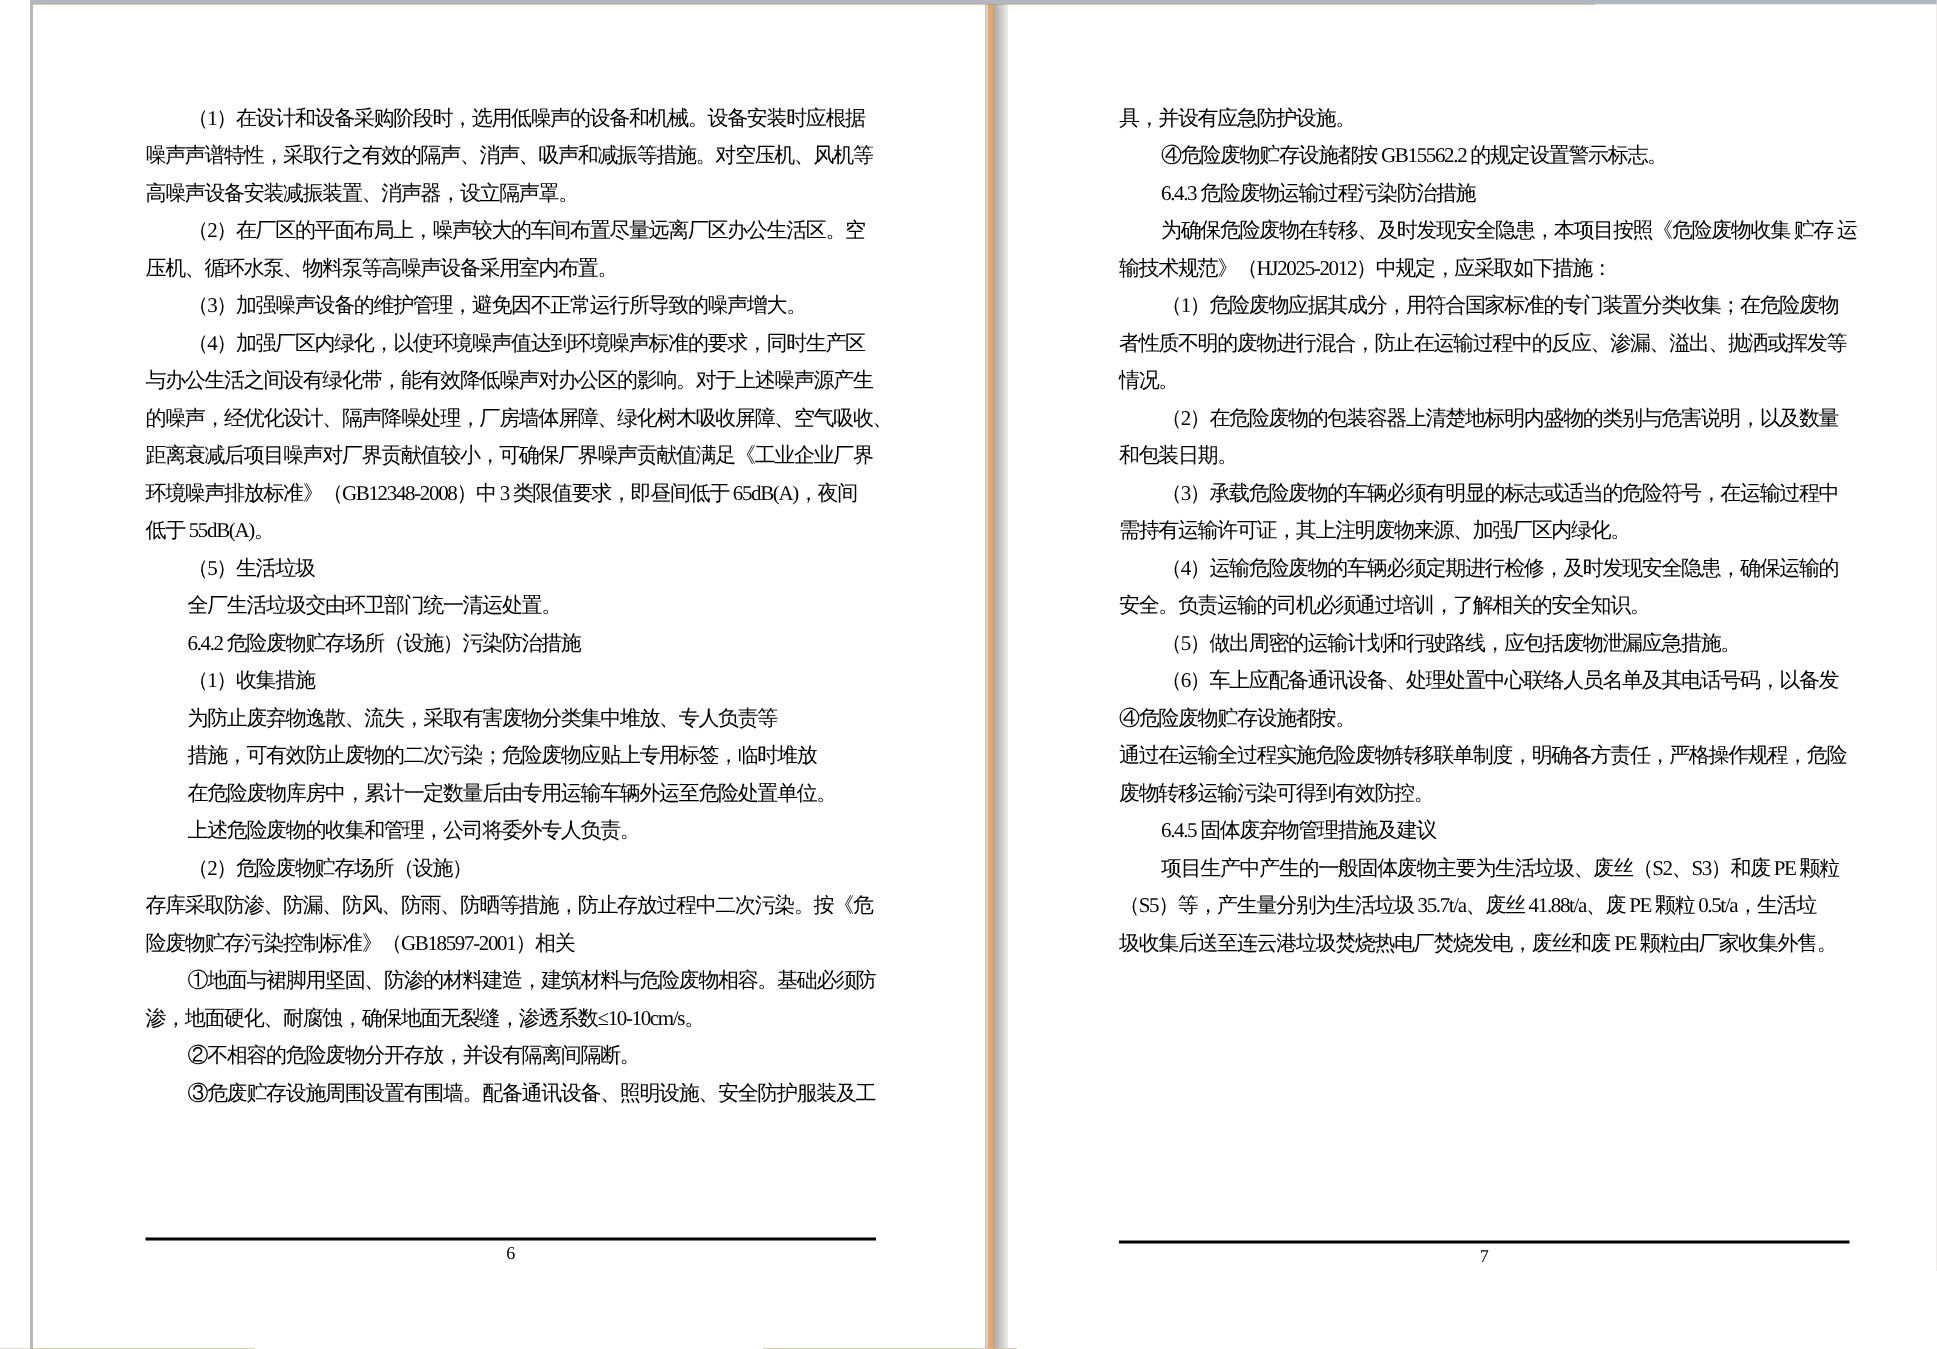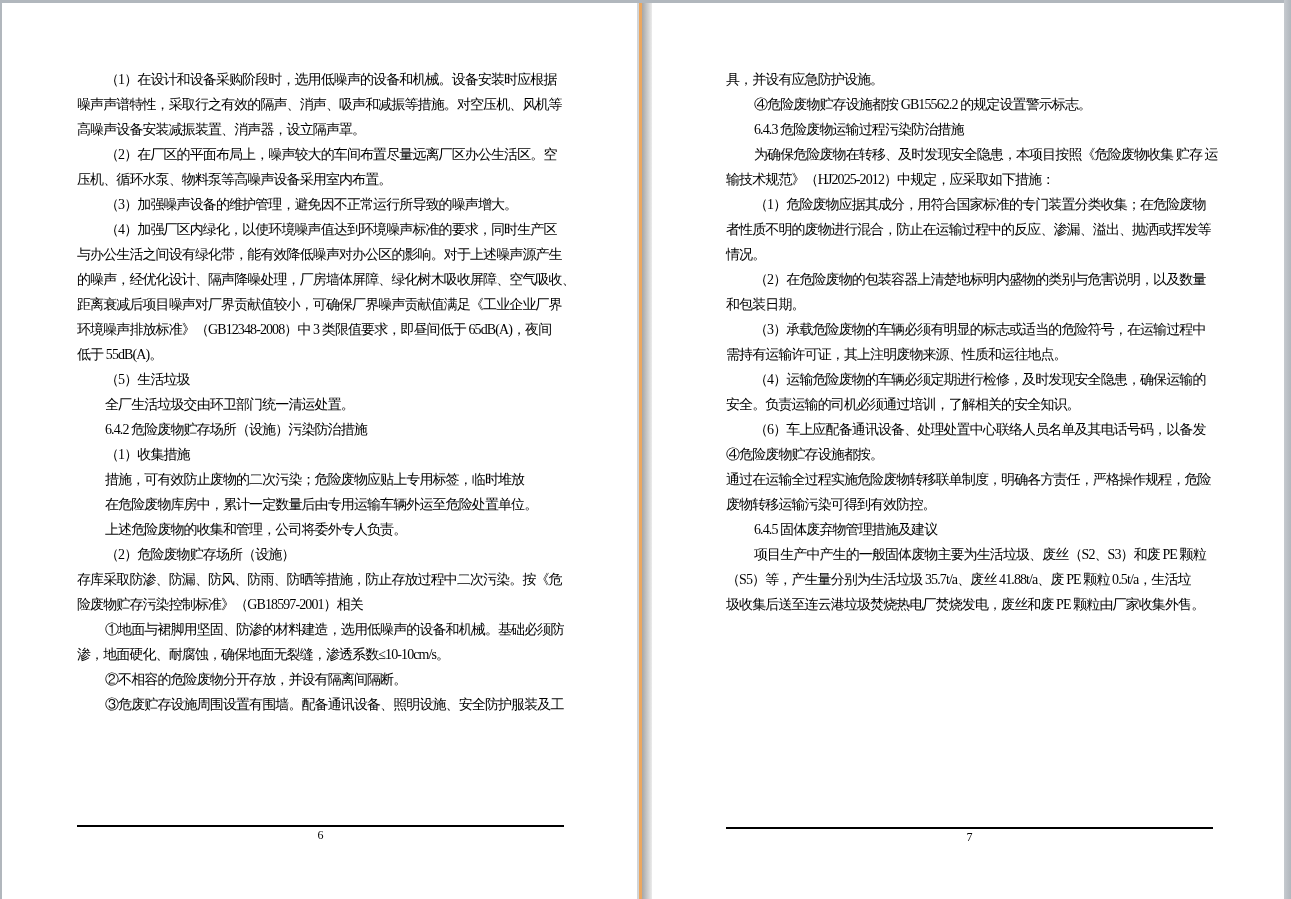--- a/index.html
+++ b/index.html
@@ -9,20 +9,21 @@
     height: 899px;
     background: #ffffff;
     overflow: hidden;
     font-family: "Liberation Serif", "DejaVu Serif", serif;
   }
   .viewer {
     position: relative;
     width: 1043px;
     height: 899px;
     background: #a16207;
+    margin-left: 20px;
   }
   .edge-top {
     position: absolute;
     left: 0; top: 0;
     width: 1291px; height: 3px;
     background: #b1b7bd;
   }
   .edge-left {
     position: absolute;
     left: 0; top: 0;
@@ -108,27 +109,28 @@
         <div class="line ind">（4）加强厂区内绿化，以使环境噪声值达到环境噪声标准的要求，同时生产区</div>
         <div class="line">与办公生活之间设有绿化带，能有效降低噪声对办公区的影响。对于上述噪声源产生</div>
         <div class="line">的噪声，经优化设计、隔声降噪处理，厂房墙体屏障、绿化树木吸收屏障、空气吸收、</div>
         <div class="line">距离衰减后项目噪声对厂界贡献值较小，可确保厂界噪声贡献值满足《工业企业厂界</div>
         <div class="line">环境噪声排放标准》（GB12348-2008）中 3 类限值要求，即昼间低于 65dB(A)，夜间</div>
         <div class="line">低于 55dB(A)。</div>
         <div class="line ind">（5）生活垃圾</div>
         <div class="line ind">全厂生活垃圾交由环卫部门统一清运处置。</div>
         <div class="line ind">6.4.2 危险废物贮存场所（设施）污染防治措施</div>
         <div class="line ind">（1）收集措施</div>
+        <div class="line ind">为防止废弃物逸散、流失，采取有害废物分类集中堆放、专人负责等</div>
         <div class="line ind">措施，可有效防止废物的二次污染；危险废物应贴上专用标签，临时堆放</div>
         <div class="line ind">在危险废物库房中，累计一定数量后由专用运输车辆外运至危险处置单位。</div>
         <div class="line ind">上述危险废物的收集和管理，公司将委外专人负责。</div>
         <div class="line ind">（2）危险废物贮存场所（设施）</div>
         <div class="line">存库采取防渗、防漏、防风、防雨、防晒等措施，防止存放过程中二次污染。按《危</div>
         <div class="line">险废物贮存污染控制标准》（GB18597-2001）相关</div>
-        <div class="line ind">①地面与裙脚用坚固、防渗的材料建造，选用低噪声的设备和机械。基础必须防</div>
+        <div class="line ind">①地面与裙脚用坚固、防渗的材料建造，建筑材料与危险废物相容。基础必须防</div>
         <div class="line">渗，地面硬化、耐腐蚀，确保地面无裂缝，渗透系数≤10-10cm/s。</div>
         <div class="line ind">②不相容的危险废物分开存放，并设有隔离间隔断。</div>
         <div class="line ind">③危废贮存设施周围设置有围墙。配备通讯设备、照明设施、安全防护服装及工</div>
       </div>
     <div class="page-footer">
       <div class="footer-rule"></div>
       <div class="page-num">6</div>
     </div>
   </div>
 
@@ -140,23 +142,24 @@
         <div class="line ind">④危险废物贮存设施都按 GB15562.2 的规定设置警示标志。</div>
         <div class="line ind">6.4.3 危险废物运输过程污染防治措施</div>
         <div class="line ind">为确保危险废物在转移、及时发现安全隐患，本项目按照《危险废物收集 贮存 运</div>
         <div class="line">输技术规范》（HJ2025-2012）中规定，应采取如下措施：</div>
         <div class="line ind">（1）危险废物应据其成分，用符合国家标准的专门装置分类收集；在危险废物</div>
         <div class="line">者性质不明的废物进行混合，防止在运输过程中的反应、渗漏、溢出、抛洒或挥发等</div>
         <div class="line">情况。</div>
         <div class="line ind">（2）在危险废物的包装容器上清楚地标明内盛物的类别与危害说明，以及数量</div>
         <div class="line">和包装日期。</div>
         <div class="line ind">（3）承载危险废物的车辆必须有明显的标志或适当的危险符号，在运输过程中</div>
-        <div class="line">需持有运输许可证，其上注明废物来源、性质和运往地点。</div>
+        <div class="line">需持有运输许可证，其上注明废物来源、加强厂区内绿化。</div>
         <div class="line ind">（4）运输危险废物的车辆必须定期进行检修，及时发现安全隐患，确保运输的</div>
         <div class="line">安全。负责运输的司机必须通过培训，了解相关的安全知识。</div>
+        <div class="line ind">（5）做出周密的运输计划和行驶路线，应包括废物泄漏应急措施。</div>
         <div class="line ind">（6）车上应配备通讯设备、处理处置中心联络人员名单及其电话号码，以备发</div>
         <div class="line">④危险废物贮存设施都按。</div>
         <div class="line">通过在运输全过程实施危险废物转移联单制度，明确各方责任，严格操作规程，危险</div>
         <div class="line">废物转移运输污染可得到有效防控。</div>
         <div class="line ind">6.4.5 固体废弃物管理措施及建议</div>
         <div class="line ind">项目生产中产生的一般固体废物主要为生活垃圾、废丝（S2、S3）和废 PE 颗粒</div>
         <div class="line">（S5）等，产生量分别为生活垃圾 35.7t/a、废丝 41.88t/a、废 PE 颗粒 0.5t/a，生活垃</div>
         <div class="line">圾收集后送至连云港垃圾焚烧热电厂焚烧发电，废丝和废 PE 颗粒由厂家收集外售。</div>
       </div>
     <div class="page-footer">

